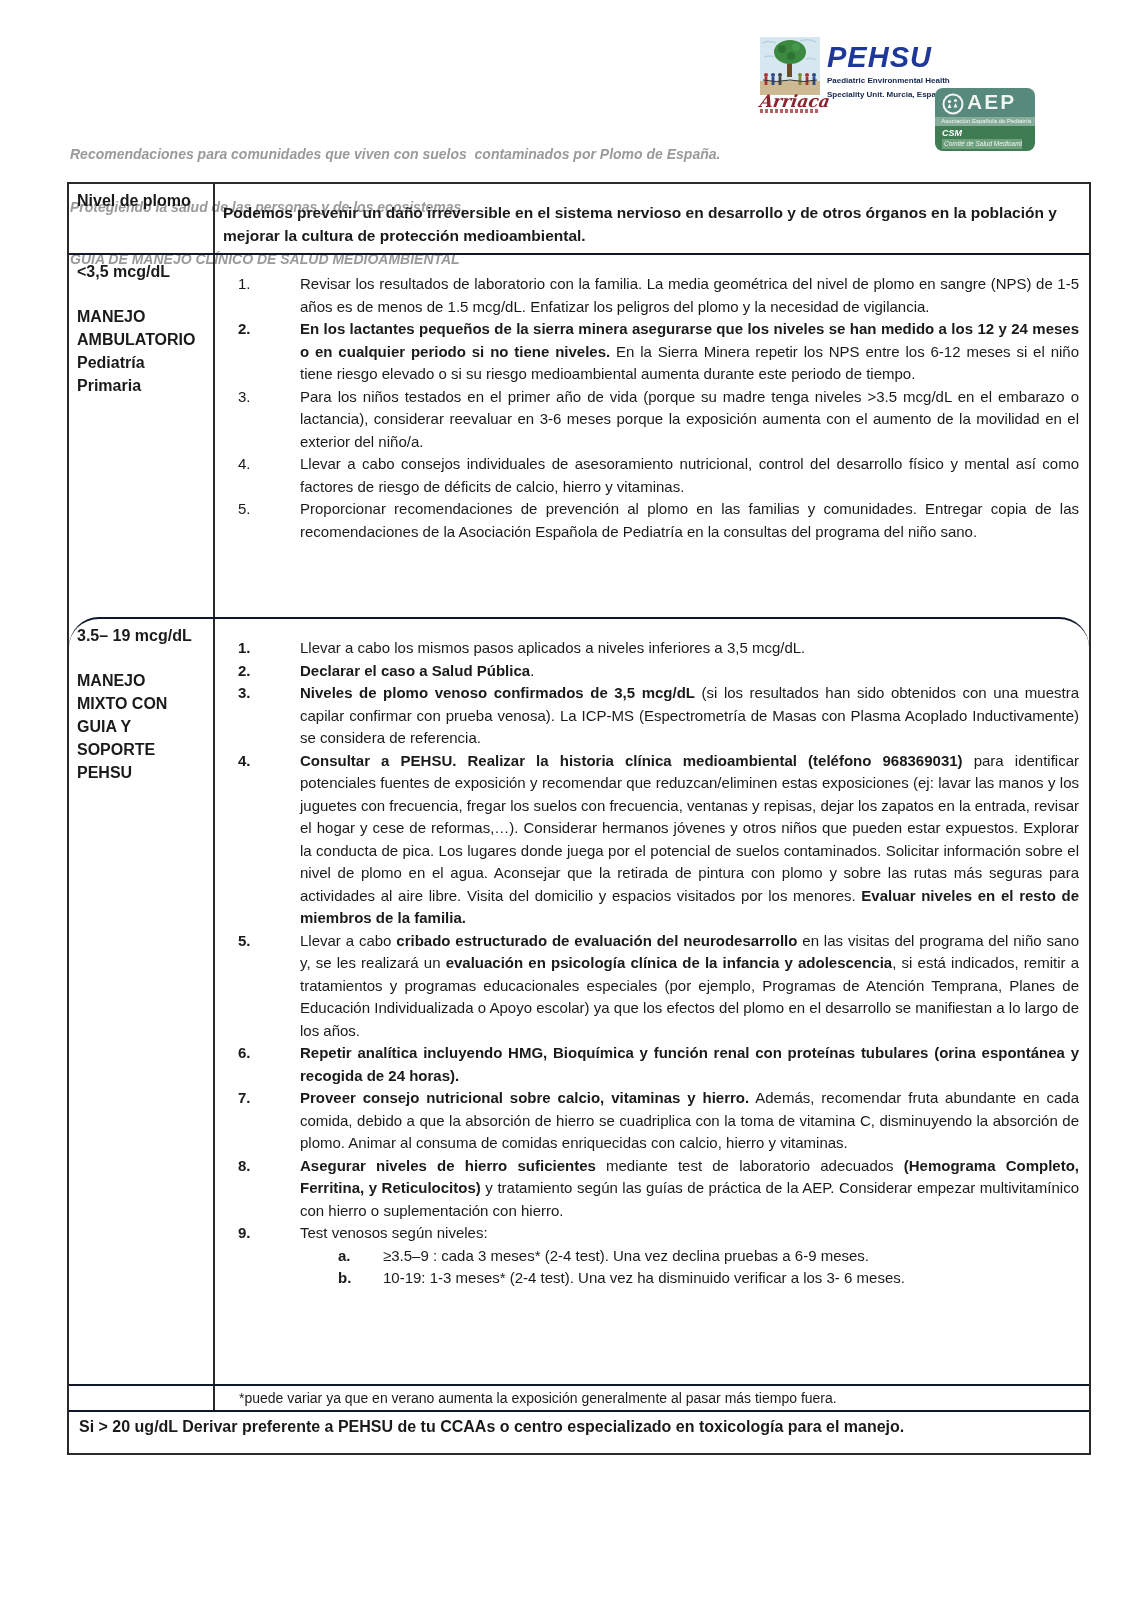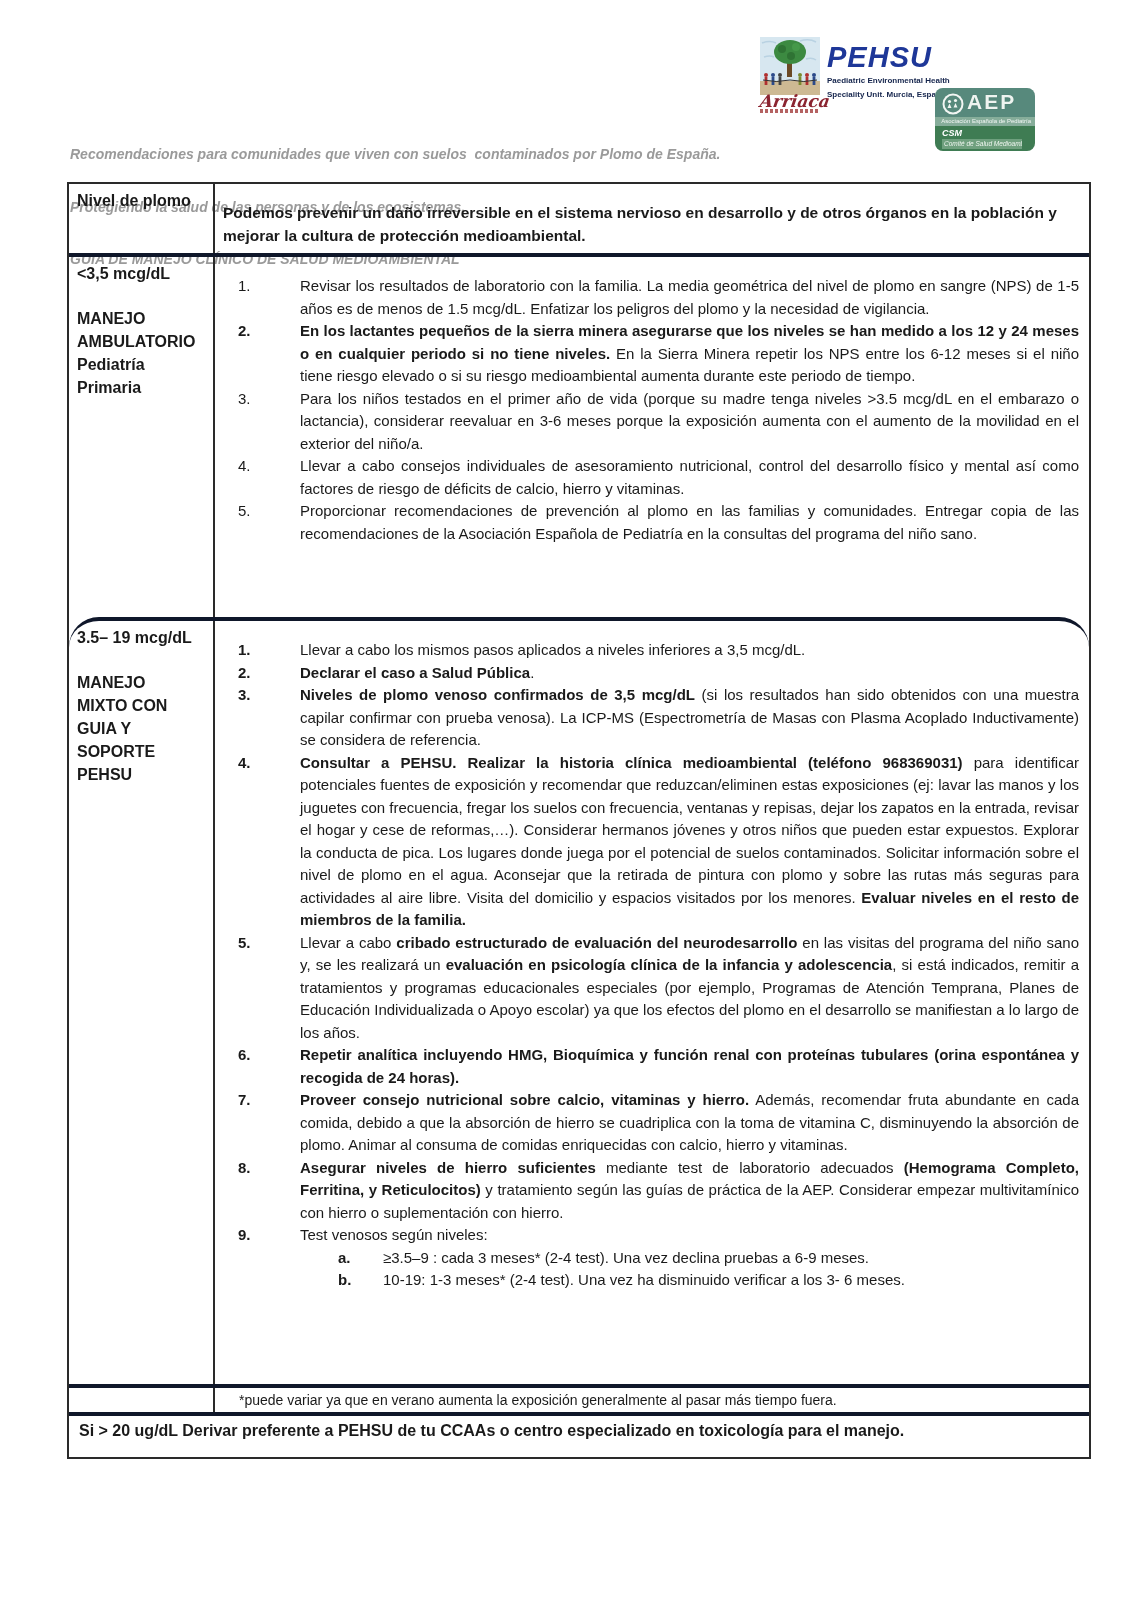--- a/index.html
+++ b/index.html
@@ -65,21 +65,21 @@
     font-size:14px; font-weight:bold; font-style:italic;
     color:#9a9a9a; line-height:17.5px; white-space:pre;
   }
 
   
   .lead-table {
     position:absolute; left:67px; top:182px; width:1024px;
     border:2px solid #2a2a2a;
     font-size:15px; line-height:22.5px;
   }
-  .t-row { display:flex; border-top:4px solid #0f172a; }
+  .t-row { display:flex; border-top:2px solid #0f172a; }
   .t-row:first-child { border-top:none; }
   .c-level {
     flex:0 0 146px; border-right:2px solid #2a2a2a;
     padding:5px 6px 5px 8px; font-weight:bold; font-size:16px; line-height:23px;
   }
   .c-body { flex:1; padding:18px 10px 6px 8px; }
   .t-header { min-height:58px; }
   .t-header .c-body { font-weight:bold; font-size:15.5px; }
   .t-r0 { min-height:364px; }
   .t-r1 { min-height:767px;border-radius:30px; }

